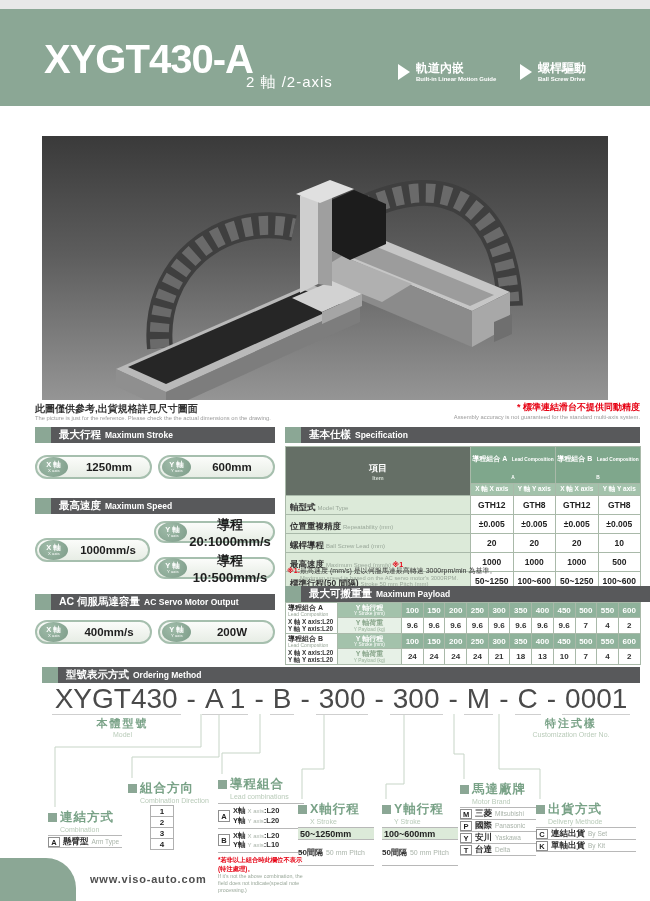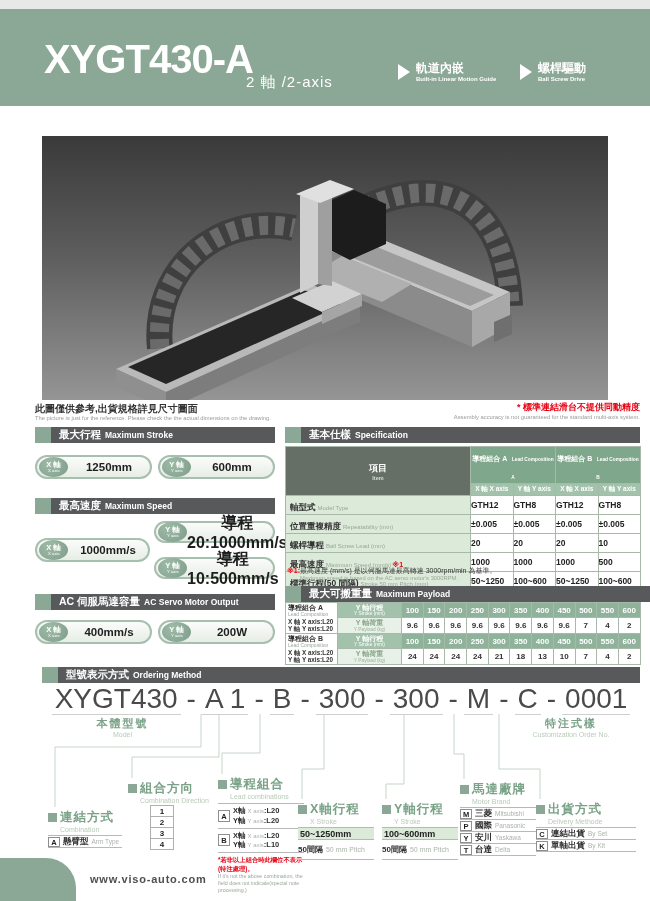--- a/index.html
+++ b/index.html
@@ -31,36 +31,36 @@
   .secbar .e { color:#fff; font-weight:bold; font-size:8.5px; margin-left:4px; white-space:nowrap; }
   
   .pill { position:absolute; height:24px; border:2px solid #a6bfae; border-radius:13px;
           background:linear-gradient(180deg,#fbfcfa,#e7ede5); display:flex; align-items:center; }
   .pbadge { min-width:29px; height:20px; margin-left:2px; border-radius:50%;
             background:radial-gradient(circle at 35% 30%,#9fbba8,#7d9c89);
             color:#fff; display:flex; flex-direction:column; align-items:center; justify-content:center; line-height:1; flex:none; }
   .pbadge .bc { font-size:7.5px; font-weight:bold; }
   .pbadge .be { font-size:5px; transform:scale(.85); }
   .pill .pv { flex:1; text-align:center; font-weight:bold; font-size:11.5px; color:#1e1e1e; }
-  .pill.small .pv { font-size:16px; }
+  .pill.small .pv { font-size:13px; }
   
   .spec { position:absolute; left:285px; top:437px; width:355px; border-collapse:collapse; table-layout:fixed; }
   .spec th,.spec td { border:1px solid #a9b9a9; overflow:hidden; }
   .spec .item { background:#656f66; color:#fff; text-align:center; }
   .spec .item .i1 { font-size:9px; font-weight:bold; }
   .spec .item .i2 { font-size:5.5px; color:#d4dcd4; }
   .spec .ghead { background:#7fa78c; color:#fff; text-align:center; height:14px; }
   .spec .ghead .g1 { font-size:7px; font-weight:bold; }
   .spec .ghead .g2 { font-size:4.8px; }
   .spec .shead { background:#a3c2ab; color:#fff; font-size:6.5px; font-weight:bold; text-align:center; height:12px; }
   .spec .slabel { background:#dcead9; height:13px; padding-left:4px; white-space:nowrap; }
   .spec .slabel .lc { font-size:8.5px; font-weight:bold; color:#333; }
   .spec .slabel .le { font-size:6px; color:#9aa89a; margin-left:2px; }
   .spec .slabel .ln { font-size:7px; color:#e60012; font-weight:bold; margin-left:1px; }
-  .spec .sval { background:#fff; font-size:8.5px; font-weight:bold; color:#222; height:13px; }
+  .spec .sval { background:#fff; text-align:center; font-size:8.5px; font-weight:bold; color:#222; height:13px; }
   .fn1 { position:absolute; left:287px; top:557px; font-size:7px; color:#333; white-space:nowrap; }
   .fn1 .mark { color:#e60012; font-weight:bold; }
   .fn2 { position:absolute; left:300px; top:566px; font-size:5.8px; color:#9aa89a; }
   
   .pay { position:absolute; left:285px; top:593px; width:355px; border-collapse:collapse; table-layout:fixed; }
   .pay td { border:1px solid #a9b9a9; overflow:hidden; }
   .pay .pcomp { background:#fff; vertical-align:top; padding:1px 0 0 2px; line-height:1.15; white-space:nowrap; }
   .pay .pcomp .c1 { font-size:7px; font-weight:bold; color:#333; }
   .pay .pcomp .c2 { font-size:5px; color:#9aa89a; }
   .pay .pcomp .c3 { font-size:6.3px; font-weight:bold; color:#333; }
@@ -94,21 +94,21 @@
   .dnums { margin-left:22px; margin-top:2px; width:24px; }
   .dnum { width:24px; height:12px; border:1px solid #b0b0b0; margin-top:-1px; text-align:center; font-size:8px; font-weight:bold; line-height:12px; background:#fff; }
   .leadrow { display:flex; align-items:center; gap:3px; border-bottom:1px solid #b8b8b8; padding:2px 0; }
   .leadrow .gcode { height:12px; line-height:12px; }
   .lline { font-size:7.5px; line-height:1.3; white-space:nowrap; }
   .lline .lx { font-weight:bold; color:#2f2f2f; }
   .lline .le { color:#aab4aa; font-size:6px; }
   .lline .lv { font-weight:bold; color:#2f2f2f; }
   .grange { background:#dcead9; font-weight:bold; font-size:9px; color:#222; height:13px; line-height:13px; padding-left:2px;
             border-top:1px solid #b8b8b8; border-bottom:1px solid #b8b8b8; margin-top:2px; white-space:nowrap; }
-  .gpitch { height:20px; display:flex; gap:3px; align-items:center; border-bottom:1px solid #b8b8b8; white-space:nowrap; }
+  .gpitch { height:26px; display:flex; gap:3px; align-items:center; border-bottom:1px solid #b8b8b8; white-space:nowrap; }
   .gpitch .gcjk { font-size:8px; }
   .gpitch .gen { font-size:7px; }
   .rednote { margin-top:3px; color:#e60012; font-weight:bold; font-size:6.3px; line-height:1.35; }
   .rednote-en { color:#9aa89a; font-size:5.3px; line-height:1.3; }
   
   .corner { position:absolute; left:0; top:849px; width:76px; height:52px; background:#8ba795; border-top-right-radius:30px; }
   .url { position:absolute; left:90px; top:864px; font-size:11px; font-weight:bold; color:#4f4f4f; letter-spacing:.8px; }
 </style>
 </head>
 <body>

